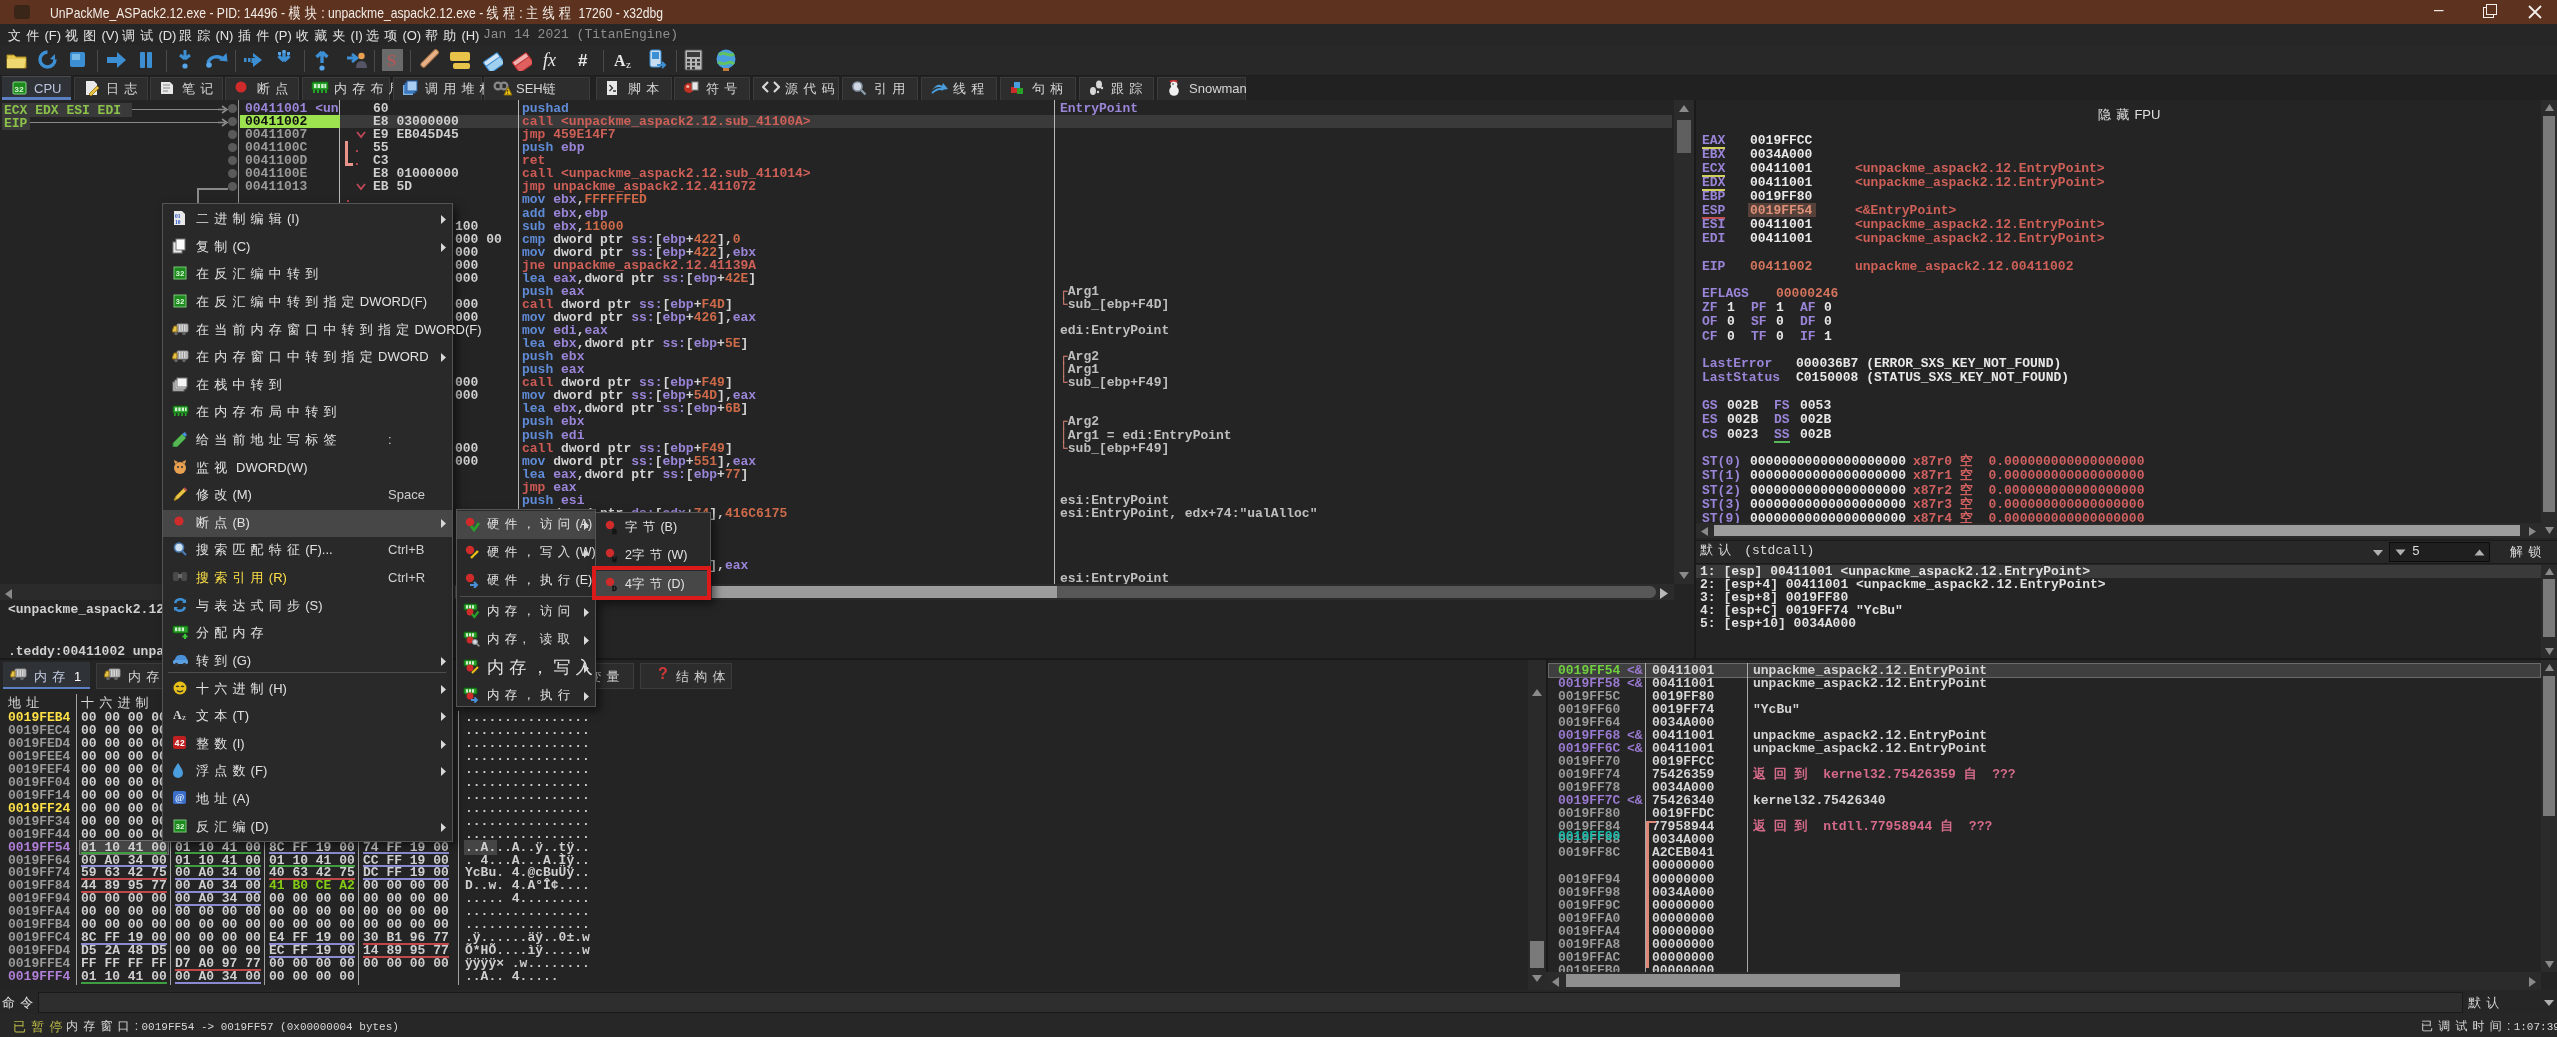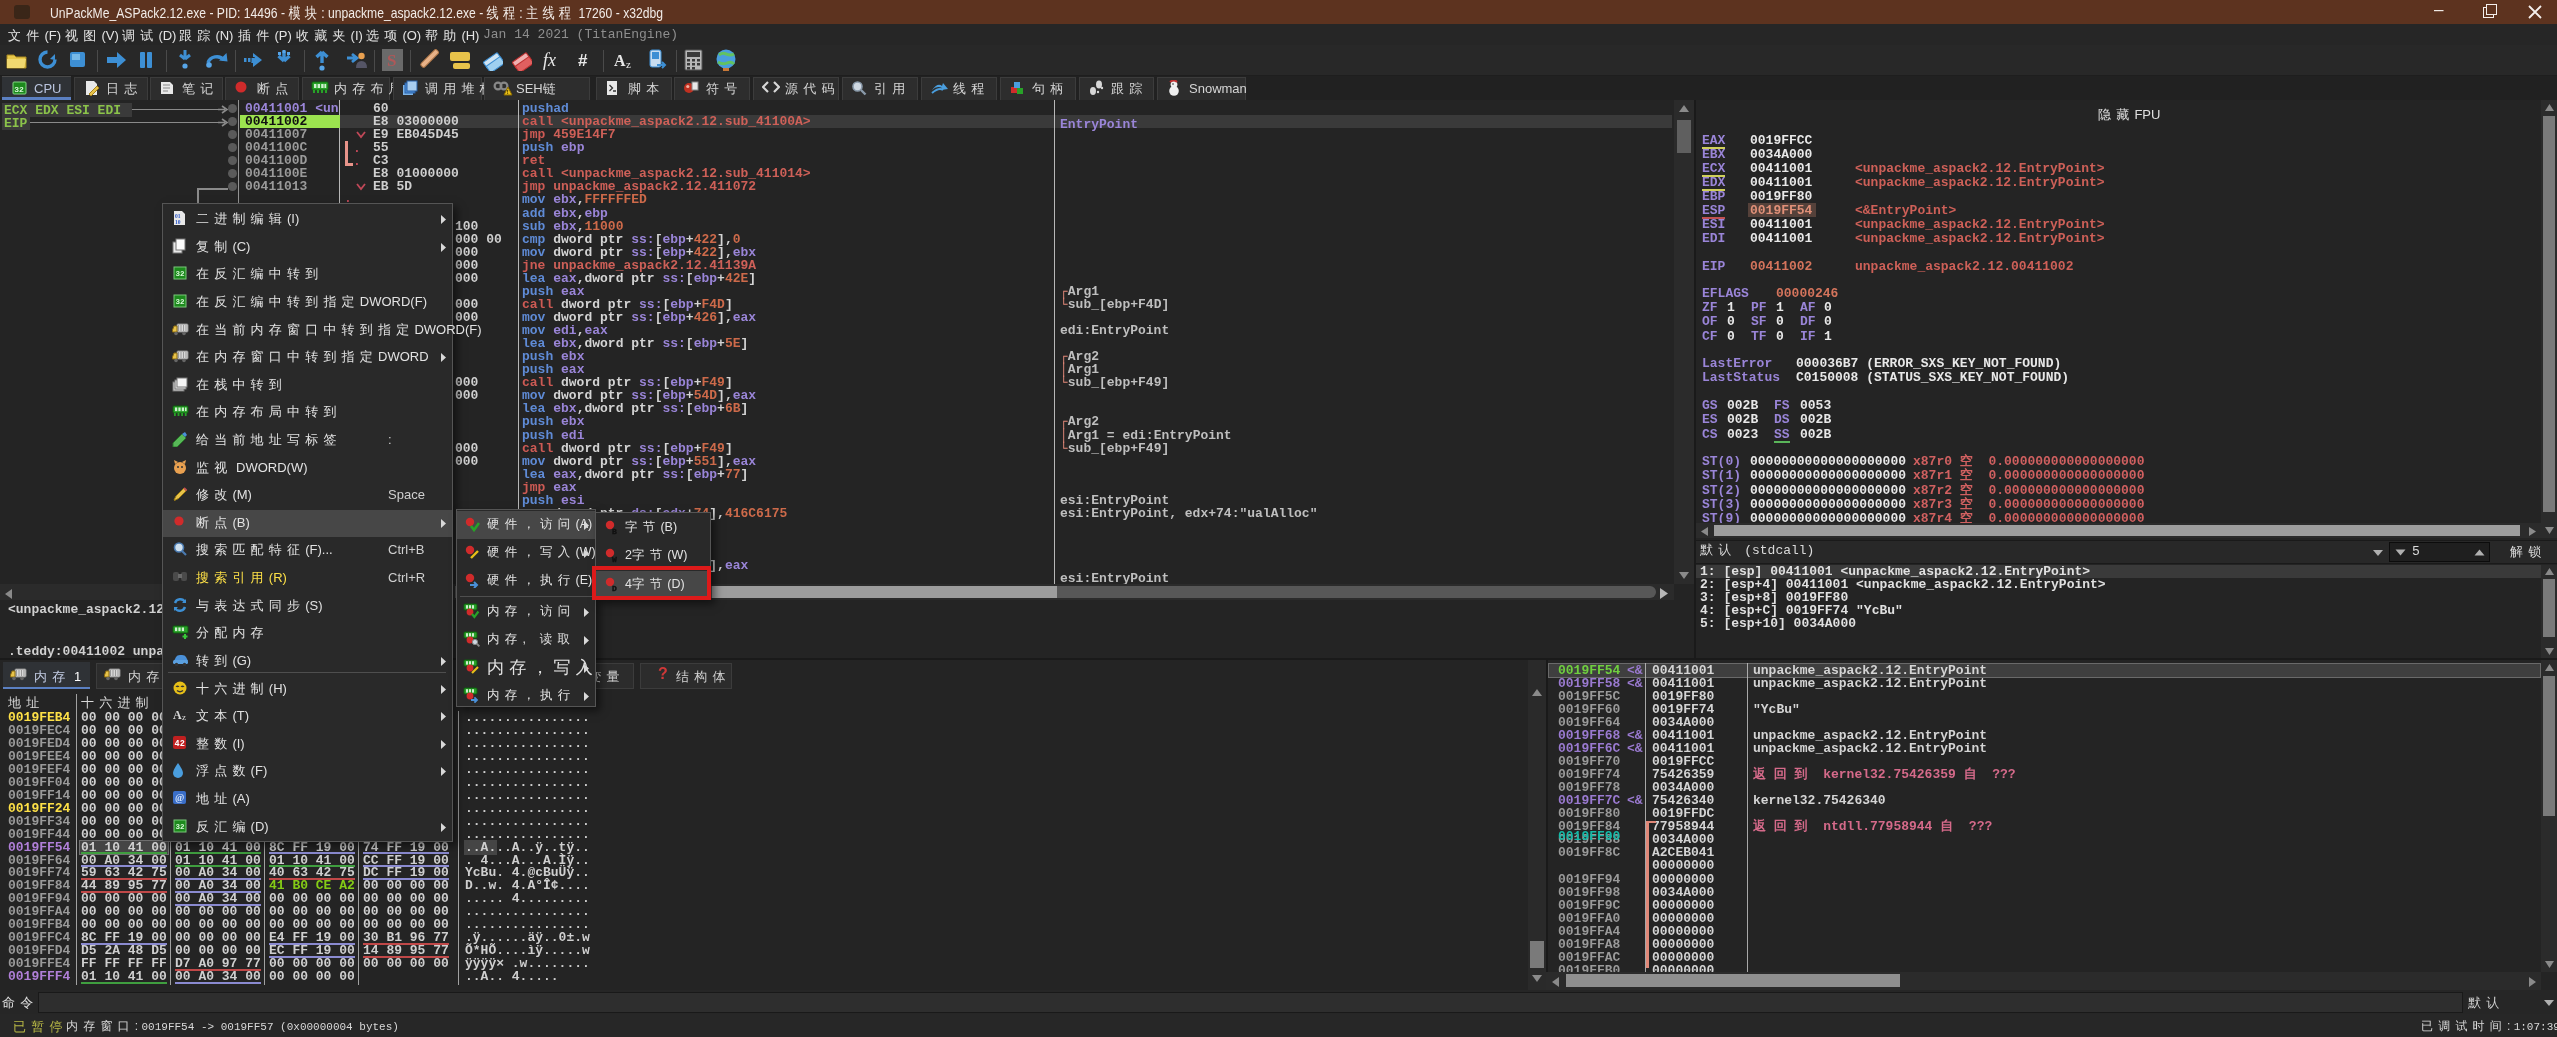--- a/index.html
+++ b/index.html
@@ -344,21 +344,21 @@
 <div class="a m" style="left:522px;top:415.4px;"><span class="bl">push</span><span class="wh"> </span><span class="pu">ebx</span></div>
 <div class="a m" style="left:522px;top:428.5px;"><span class="bl">push</span><span class="wh"> </span><span class="pu">edi</span></div>
 <div class="a m" style="left:522px;top:441.6px;"><span class="rd">call</span><span class="wh"> dword ptr </span><span class="pu">ss:</span><span class="wh">[</span><span class="pu">ebp</span><span class="wh">+</span><span class="o">F49</span><span class="wh">]</span></div>
 <div class="a m" style="left:522px;top:454.6px;"><span class="bl">mov</span><span class="wh"> dword ptr </span><span class="pu">ss:</span><span class="wh">[</span><span class="pu">ebp</span><span class="wh">+</span><span class="o">551</span><span class="wh">],</span><span class="pu">eax</span></div>
 <div class="a m" style="left:522px;top:467.7px;"><span class="bl">lea</span><span class="wh"> </span><span class="pu">eax</span><span class="wh">,dword ptr </span><span class="pu">ss:</span><span class="wh">[</span><span class="pu">ebp</span><span class="wh">+</span><span class="o">77</span><span class="wh">]</span></div>
 <div class="a m" style="left:522px;top:480.7px;"><span class="rd">jmp</span><span class="wh"> </span><span class="pu">eax</span></div>
 <div class="a m" style="left:522px;top:493.8px;"><span class="bl">push</span><span class="wh"> </span><span class="pu">esi</span></div>
 <div class="a m" style="left:522px;top:506.9px;"><span class="bl">cmp</span><span class="wh"> dword ptr </span><span class="pu">ds:</span><span class="wh">[</span><span class="pu">edx</span><span class="wh">+</span><span class="o">74</span><span class="wh">],</span><span class="o">416C6175</span></div>
 <div class="a m" style="left:522px;top:559.1px;"><span class="bl">mov</span><span class="wh"> dword ptr </span><span class="pu">ds:</span><span class="wh">[</span><span class="pu">edx</span><span class="wh">+</span><span class="o">78</span><span class="wh">],</span><span class="pu">eax</span></div>
 <div class="a m" style="left:522px;top:572.2px;"><span class="bl">push</span><span class="wh"> </span><span class="pu">esi</span></div>
-<div class="a m" style="left:1060px;top:118px;"><span class="pu">EntryPoint</span></div>
+<div class="a m" style="left:1060px;top:102.0px;"><span class="pu">EntryPoint</span></div>
 <div class="a m" style="left:1060px;top:284.8px;"><span class="sal">┌</span><span class="cm">Arg1</span></div>
 <div class="a m" style="left:1060px;top:297.9px;"><span class="sal">└</span><span class="cm">sub_[ebp+F4D]</span></div>
 <div class="a m" style="left:1060px;top:324.0px;"><span class="cm">edi:EntryPoint</span></div>
 <div class="a m" style="left:1060px;top:350.1px;"><span class="sal">┌</span><span class="cm">Arg2</span></div>
 <div class="a m" style="left:1060px;top:363.2px;"><span class="sal">│</span><span class="cm">Arg1</span></div>
 <div class="a m" style="left:1060px;top:376.3px;"><span class="sal">└</span><span class="cm">sub_[ebp+F49]</span></div>
 <div class="a m" style="left:1060px;top:415.4px;"><span class="sal">┌</span><span class="cm">Arg2</span></div>
 <div class="a m" style="left:1060px;top:428.5px;"><span class="sal">│</span><span class="cm">Arg1 = edi:EntryPoint</span></div>
 <div class="a m" style="left:1060px;top:441.6px;"><span class="sal">└</span><span class="cm">sub_[ebp+F49]</span></div>
 <div class="a m" style="left:1060px;top:493.8px;"><span class="cm">esi:EntryPoint</span></div>

